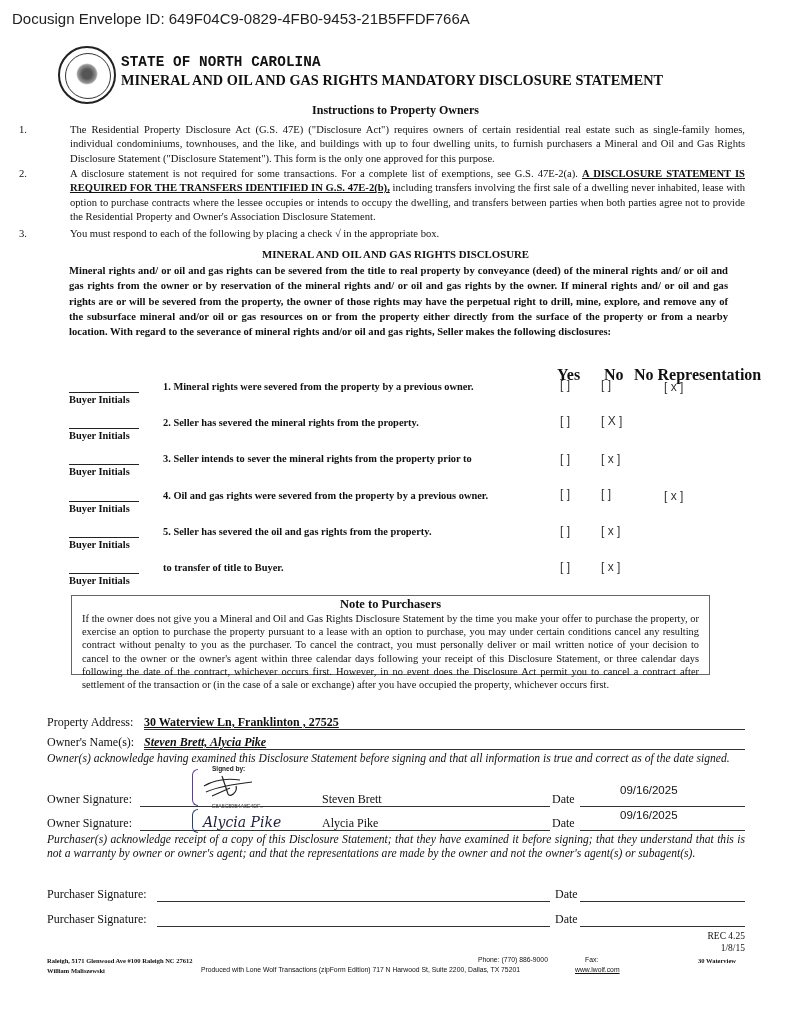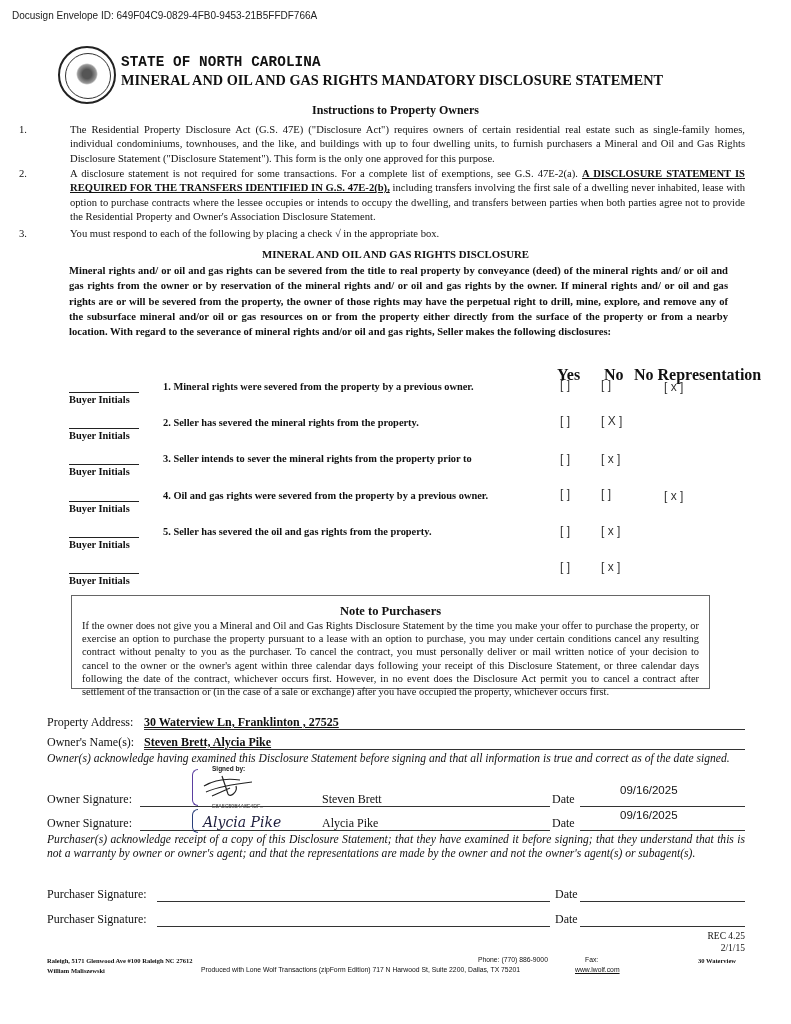--- a/index.html
+++ b/index.html
@@ -1,37 +1,37 @@
 <!DOCTYPE html>
 <html><head>
 <meta charset="utf-8">
 <style>
   * { box-sizing: border-box; margin: 0; padding: 0; }
   html, body { width: 791px; height: 1024px; background: #ffffff; overflow: hidden; }
   body { position: relative; font-family: "Liberation Serif", serif; color: #111; }
   .abs { position: absolute; }
-  .envelope { left: 12px; top: 10px; font-family: "Liberation Sans", sans-serif; font-size: 10px; color: #222; }
+  .envelope { left: 12px; top: 10px; font-family: "Liberation Sans", sans-serif; font-size: 15px; color: #222; }
   .seal { left: 58px; top: 46px; width: 58px; height: 58px; border-radius: 50%; border: 2px solid #222; }
   .seal::before { content: ""; position: absolute; left: 5px; top: 5px; width: 44px; height: 44px; border-radius: 50%; border: 1px solid #333; }
   .seal::after { content: ""; position: absolute; left: 16px; top: 15px; width: 22px; height: 22px; border-radius: 50%; background: radial-gradient(circle, #555 30%, #999 60%, #fff 70%); }
   .title1 { left: 121px; top: 54px; font-weight: bold; font-size: 14.3px; letter-spacing: 0.1px; font-family: Liberation Mono, monospace; }
   .title2 { left: 121px; top: 72px; font-weight: bold; font-size: 14.3px; }
   .instr-head { left: 0; width: 791px; top: 103px; text-align: center; font-weight: bold; font-size: 12px; }
   .ol { left: 19px; width: 726px; font-size: 10.6px; line-height: 14.4px; }
   .ol .num { position: absolute; left: 0; }
   .ol .txt { margin-left: 51px; text-align: justify; text-align-last: left; }
   .u { text-decoration: underline; font-weight: bold; }
   .sec-head { left: 0; width: 791px; top: 248px; text-align: center; font-weight: bold; font-size: 10.8px; }
   .intro { left: 69px; width: 659px; top: 263px; font-weight: bold; font-size: 10.6px; line-height: 15.3px; text-align: justify; text-align-last: left; }
   .colhead { top: 366px; font-weight: bold; font-size: 16px; }
   .row-line { position: absolute; left: 69px; width: 70px; border-top: 1px solid #222; }
   .initials { position: absolute; left: 69px; font-weight: bold; font-size: 10.4px; }
   .qtext { position: absolute; left: 163px; font-weight: bold; font-size: 10.4px; line-height: 15px; }
   .box { position: absolute; font-family: "Liberation Sans", sans-serif; font-size: 12px; color: #333; }
-  .note { left: 71px; top: 595px; width: 639px; height: 94px; border: 1.5px solid #666; padding: 8px 10px 0 10px; }
+  .note { left: 71px; top: 595px; width: 639px; height: 80px; border: 1.5px solid #666; padding: 1px 10px 0 10px; }
   .note-title { text-align: center; font-weight: bold; font-size: 12.5px; }
   .note-body { font-size: 10.4px; line-height: 13.2px; text-align: justify; text-align-last: left; }
   .field-label { position: absolute; left: 47px; font-size: 12px; }
   .field-val { position: absolute; font-weight: bold; font-size: 12px; text-decoration: underline; }
   .line { position: absolute; border-top: 1px solid #333; }
   .ack { position: absolute; left: 47px; width: 698px; font-style: italic; font-size: 11.6px; line-height: 14.2px; text-align: justify; text-align-last: left; }
   .sig-name { position: absolute; font-weight: normal; font-size: 12px; }
   .date-lbl { position: absolute; font-size: 12px; }
   .date-val { position: absolute; font-family: "Liberation Sans", sans-serif; font-size: 11.5px; }
   .ds-frame { position: absolute; border: 1.5px solid #5b3fa0; border-right: none; border-radius: 6px 0 0 6px; }
@@ -109,36 +109,37 @@
   <div class="row-line" style="top:537px;"></div>
   <div class="initials" style="top:539px;">Buyer Initials</div>
   <div class="qtext" style="top:524px;">5. Seller has severed the oil and gas rights from the property.</div>
   <div class="box" style="left:560px;top:524px;">[   ]</div>
   <div class="box" style="left:601px;top:524px;">[ x ]</div>
 </div>
 <div>
   <div class="row-line" style="top:573px;"></div>
   <div class="initials" style="top:575px;">Buyer Initials</div>
   <div class="qtext" style="top:560px;">
+      <div>to transfer of title to Buyer.</div>
     </div>
   <div class="box" style="left:560px;top:560px;">[   ]</div>
   <div class="box" style="left:601px;top:560px;">[ x ]</div>
 </div>
 
 <div class="abs note">
   <div class="note-title">Note to Purchasers</div>
   <div class="note-body">If the owner does not give you a Mineral and Oil and Gas Rights Disclosure Statement by the time you make your offer to purchase the property, or exercise an option to purchase the property pursuant to a lease with an option to purchase, you may under certain conditions cancel any resulting contract without penalty to you as the purchaser. To cancel the contract, you must personally deliver or mail written notice of your decision to cancel to the owner or the owner's agent within three calendar days following your receipt of this Disclosure Statement, or three calendar days following the date of the contract, whichever occurs first. However, in no event does the Disclosure Act permit you to cancel a contract after settlement of the transaction or (in the case of a sale or exchange) after you have occupied the property, whichever occurs first.</div>
 </div>
 
 <div class="field-label" style="top:715px;">Property Address:</div>
 <div class="field-val" style="left:144px;top:715px;">30 Waterview Ln, Franklinton ,   27525</div>
 <div class="line" style="left:144px;top:729px;width:601px;"></div>
 
 <div class="field-label" style="top:735px;">Owner's Name(s):</div>
-<div class="field-val" style="left:144px;top:735px;">Steven Brett, Alycia Pike</div>
+<div class="field-val" style="left:144px;top:735px;font-style:italic;">Steven Brett, Alycia Pike</div>
 <div class="line" style="left:144px;top:749px;width:601px;"></div>
 
 <div class="ack" style="top:752px;">Owner(s) acknowledge having examined this Disclosure Statement before signing and that all information is true and  correct as of the date signed.</div>
 
 <div class="field-label" style="top:792px;">Owner Signature:</div>
 <div class="line" style="left:140px;top:806px;width:410px;"></div>
 <div class="ds-frame" style="left:192px;top:769px;width:6px;height:37px;"></div>
 <div class="ds-label" style="left:211px;top:765px;">Signed by:</div>
 <svg class="abs" style="left:200px;top:772px;" width="60" height="28">
   <path d="M4 14 C 14 8, 26 6, 40 8 M6 20 C 20 14, 34 12, 52 10 M22 4 L 28 22 C 30 26, 38 20, 36 14 M12 24 L 30 16" stroke="#222" stroke-width="1.2" fill="none"></path>
@@ -165,21 +166,21 @@
 <div class="date-lbl" style="left:555px;top:887px;">Date</div>
 <div class="line" style="left:580px;top:901px;width:165px;"></div>
 
 <div class="field-label" style="top:912px;">Purchaser Signature:</div>
 <div class="line" style="left:157px;top:926px;width:393px;"></div>
 <div class="date-lbl" style="left:555px;top:912px;">Date</div>
 <div class="line" style="left:580px;top:926px;width:165px;"></div>
 
 <div class="rev" style="top:930px;">
   <div>REC 4.25</div>
-  <div>2/1/15</div>
+  <div>1/8/15</div>
 </div>
 
 <div class="foot" style="left:47px;top:957px;">Raleigh, 5171 Glenwood Ave #100 Raleigh NC 27612</div>
 <div class="foot" style="left:47px;top:967px;">William Maliszewski</div>
 <div class="foot-s" style="left:478px;top:956px;">Phone: (770) 886-9000</div>
 <div class="foot-s" style="left:585px;top:956px;">Fax:</div>
 <div class="foot" style="left:698px;top:957px;">30 Waterview</div>
 <div class="foot-s" style="left:201px;top:966px;">Produced with Lone Wolf Transactions (zipForm Edition) 717 N Harwood St, Suite 2200, Dallas, TX  75201</div>
 <div class="foot-s" style="left:575px;top:966px;text-decoration:underline;">www.lwolf.com</div>
 

